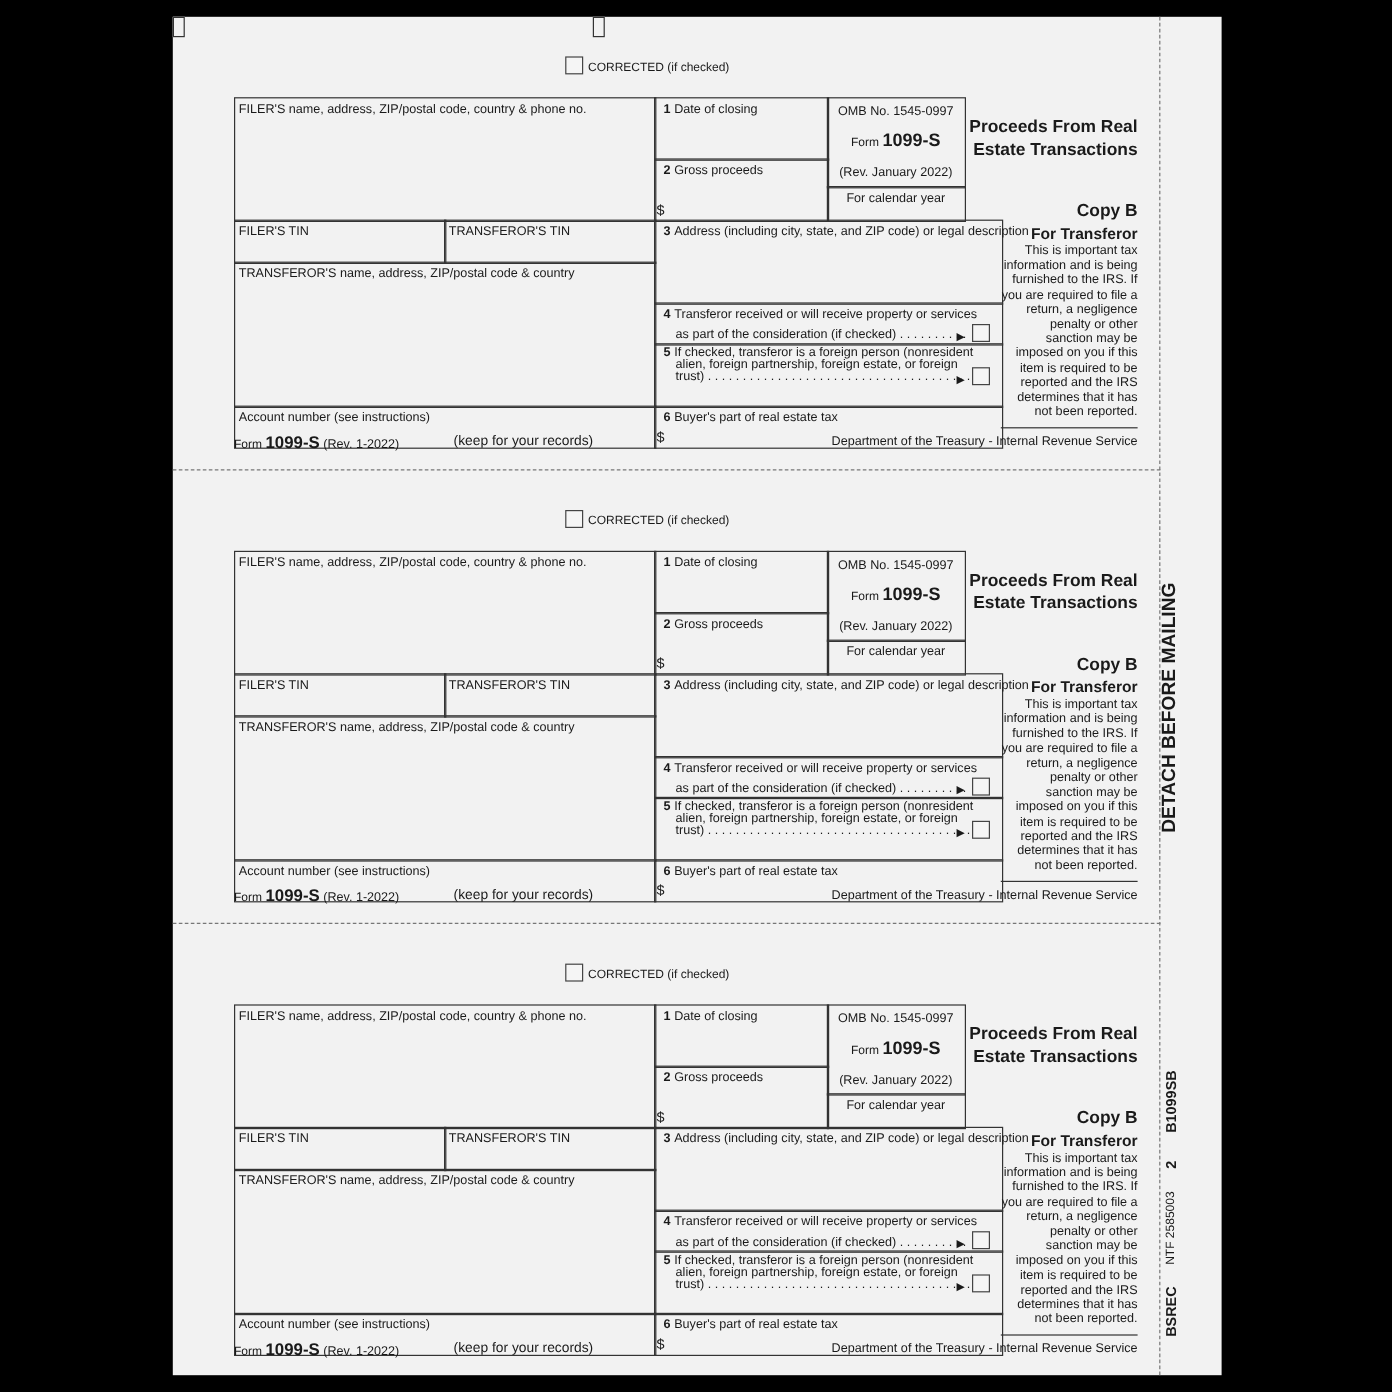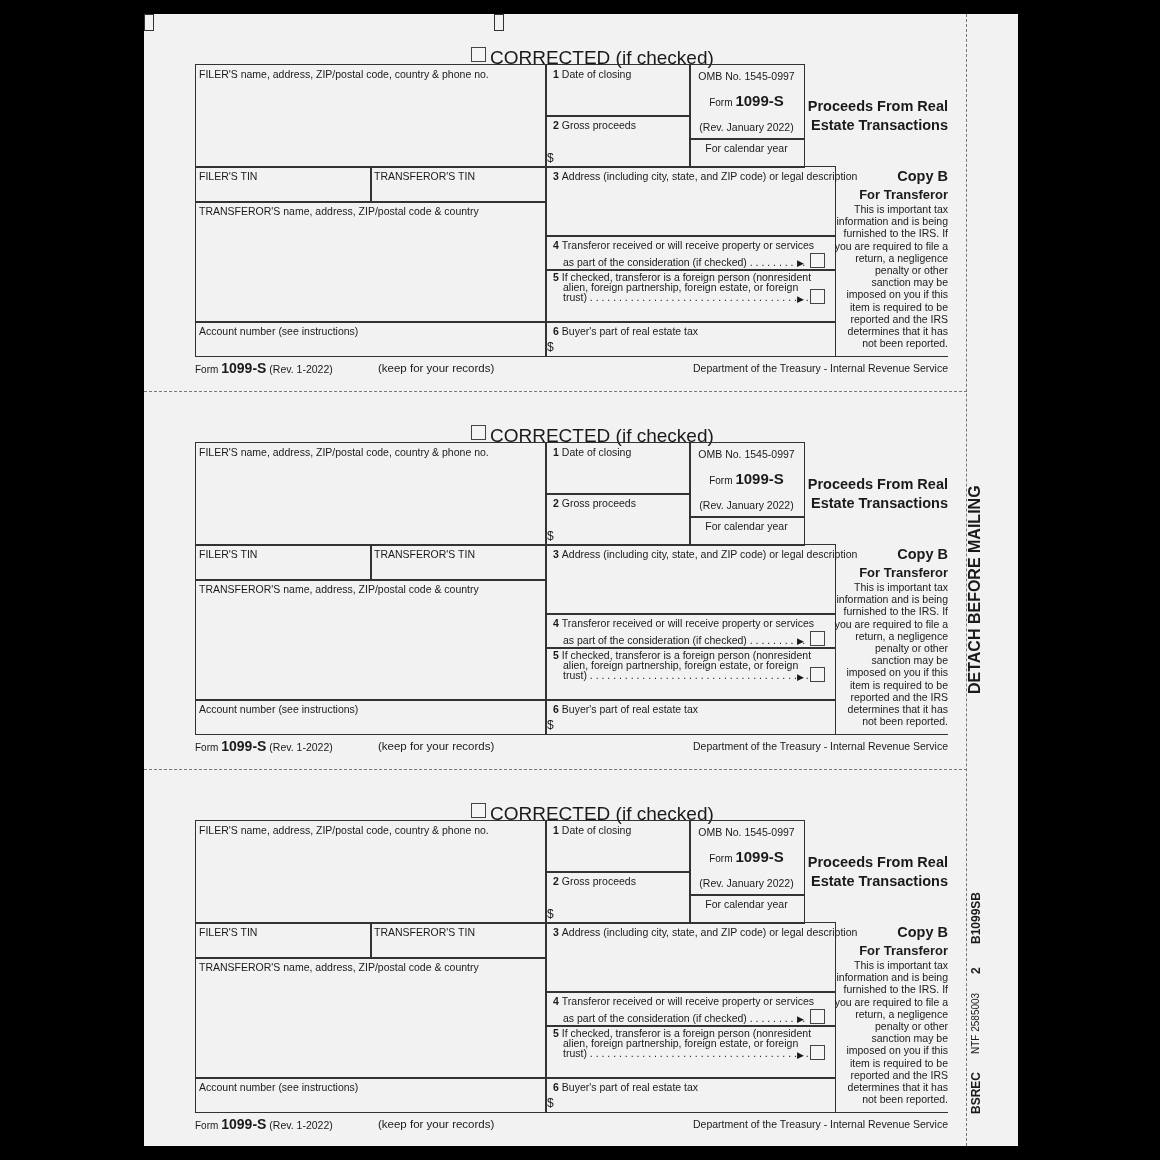--- a/index.html
+++ b/index.html
@@ -3,23 +3,23 @@
 <meta charset="utf-8">
 <style>
   * { box-sizing: border-box; margin: 0; padding: 0; }
   html, body { width: 1160px; height: 1160px; background: #000; overflow: hidden; }
   body { position: relative; font-family: "Liberation Sans", sans-serif; color: #1a1a1a; }
   .paper { position: absolute; left: 144px; top: 14px; width: 874px; height: 1132px; background: #f2f2f2; }
   .tab { position: absolute; width: 10px; height: 17px; border: 1.5px solid #333; background: #f2f2f2; }
   .vdash { position: absolute; left: 822px; top: 0; height: 1132px; width: 0; border-left: 1.5px dashed #777; }
   .hdash { position: absolute; left: 0; width: 823px; height: 0; border-top: 1.5px dashed #777; }
   .form { position: absolute; left: 0; width: 822px; height: 378px; }
-  .corr { position: absolute; left: 327px; top: 33px; display: flex; align-items: flex-start; font-size: 19px; }
+  .corr { position: absolute; left: 327px; top: 33px; display: flex; align-items: flex-end; font-size: 10px; }
   .cb { display: inline-block; width: 15px; height: 15px; border: 1px solid #444; background: #f5f5f5; margin-right: 4px; }
-  .box { position: absolute; border: 1.5px solid #333; }
+  .box { position: absolute; border: 1.5px solid #333; margin-top: 17px; }
   .lbl { position: absolute; font-size: 10.5px; line-height: 12px; white-space: nowrap; }
   .num { font-weight: bold; margin-right: 3px; }
   .dollar { position: absolute; font-size: 12px; }
   .title { position: absolute; font-size: 14.5px; font-weight: bold; text-align: right; line-height: 19px; }
   .copyb { position: absolute; font-weight: bold; text-align: right; }
   .notice { position: absolute; font-size: 10.5px; line-height: 12.2px; text-align: right; }
   .sm { font-size: 10px; }
   .big { font-size: 15px; font-weight: bold; }
   .arrow { font-size: 9px; }
   .side { position: absolute; transform: rotate(-90deg); transform-origin: left top; white-space: nowrap; font-weight: bold; }

